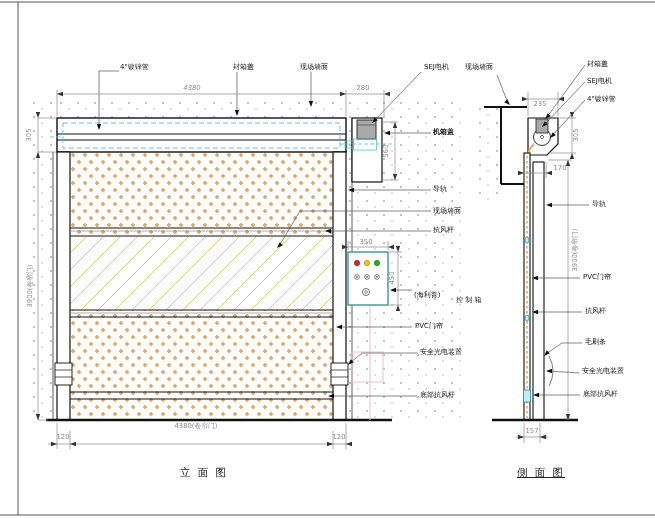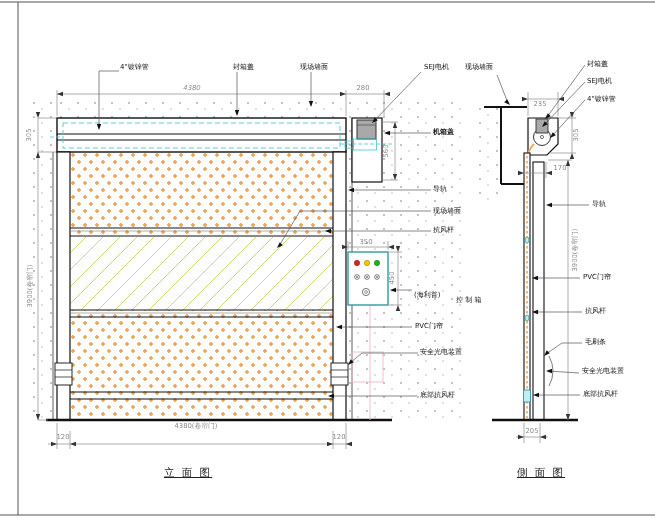--- a/index.html
+++ b/index.html
@@ -268,33 +268,33 @@
   <div class="dim" style="left:172px;top:84px;width:40px;font-style:italic;">4380</div>
   <div class="dim" style="left:348px;top:84px;width:30px;">280</div>
   <div class="vdim" style="left:15px;top:130px;width:30px;">305</div>
   <div class="vdim" style="left:2px;top:281px;width:56px;">3900(卷帘门)</div>
   <div class="vdim" style="left:372px;top:146px;width:30px;">560</div>
   <div class="dim" style="left:351px;top:238px;width:30px;">350</div>
   <div class="vdim" style="left:378px;top:273px;width:30px;">450</div>
   <div class="dim" style="left:51px;top:433px;width:24px;">120</div>
   <div class="dim" style="left:156px;top:421px;width:80px;">4380(卷帘门)</div>
   <div class="dim" style="left:327px;top:433px;width:24px;">120</div>
-  <div class="cap" style="left:148px;top:466px;width:80px;text-decoration:underline;">立 面 图</div>
+  <div class="cap" style="left:164px;top:466px;width:80px;">立 面 图</div>
 
   <div class="lbl" style="left:465px;top:63px;">现场墙面</div>
   <div class="lbl" style="left:587px;top:60px;">封箱盖</div>
   <div class="lbl" style="left:587px;top:77px;">SEJ电机</div>
   <div class="lbl" style="left:587px;top:95px;">4"镀锌管</div>
   <div class="lbl" style="left:592px;top:200px;">导轨</div>
   <div class="lbl" style="left:583px;top:273px;">PVC门帘</div>
   <div class="lbl" style="left:585px;top:307px;">抗风杆</div>
   <div class="lbl" style="left:585px;top:338px;">毛刷条</div>
   <div class="lbl" style="left:582px;top:367px;">安全光电装置</div>
   <div class="lbl" style="left:583px;top:390px;">底部抗风杆</div>
 
   <div class="dim" style="left:525px;top:88px;width:30px;margin-top:12px;">235</div>
   <div class="vdim" style="left:562px;top:130px;width:30px;">305</div>
   <div class="dim" style="left:548px;top:164px;width:24px;">170</div>
   <div class="vdim" style="left:547px;top:245px;width:56px;">3900(卷帘门)</div>
-  <div class="dim" style="left:520px;top:427px;width:24px;">205</div>
+  <div class="dim" style="left:520px;top:427px;width:24px;">157</div>
   <div class="cap" style="left:501px;top:466px;width:80px;text-decoration:underline;">側 面 图</div>
 
 </div>
 
 </body></html>

